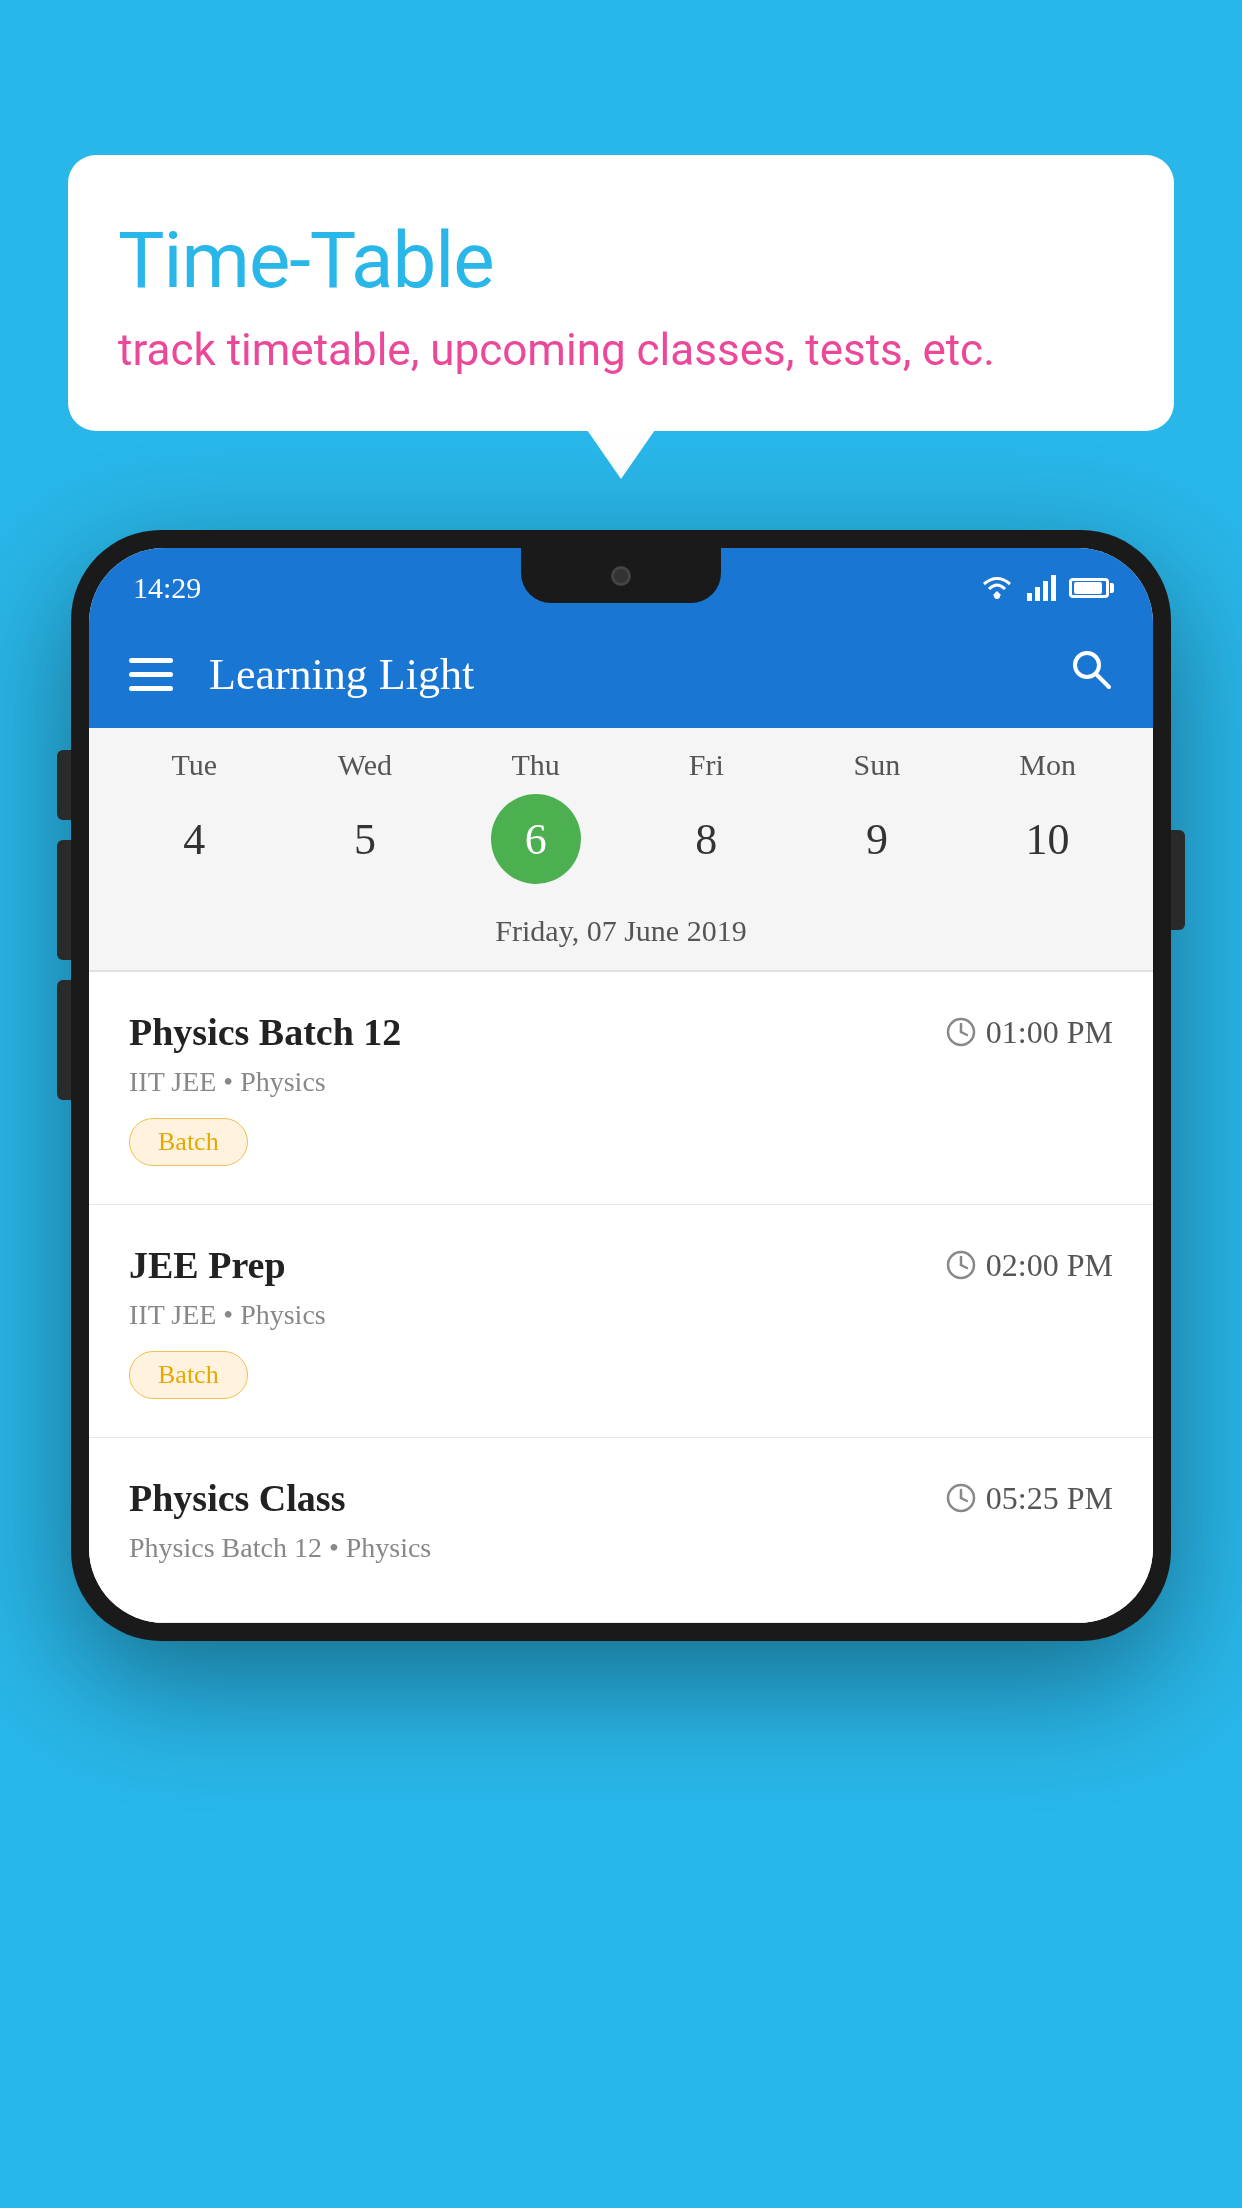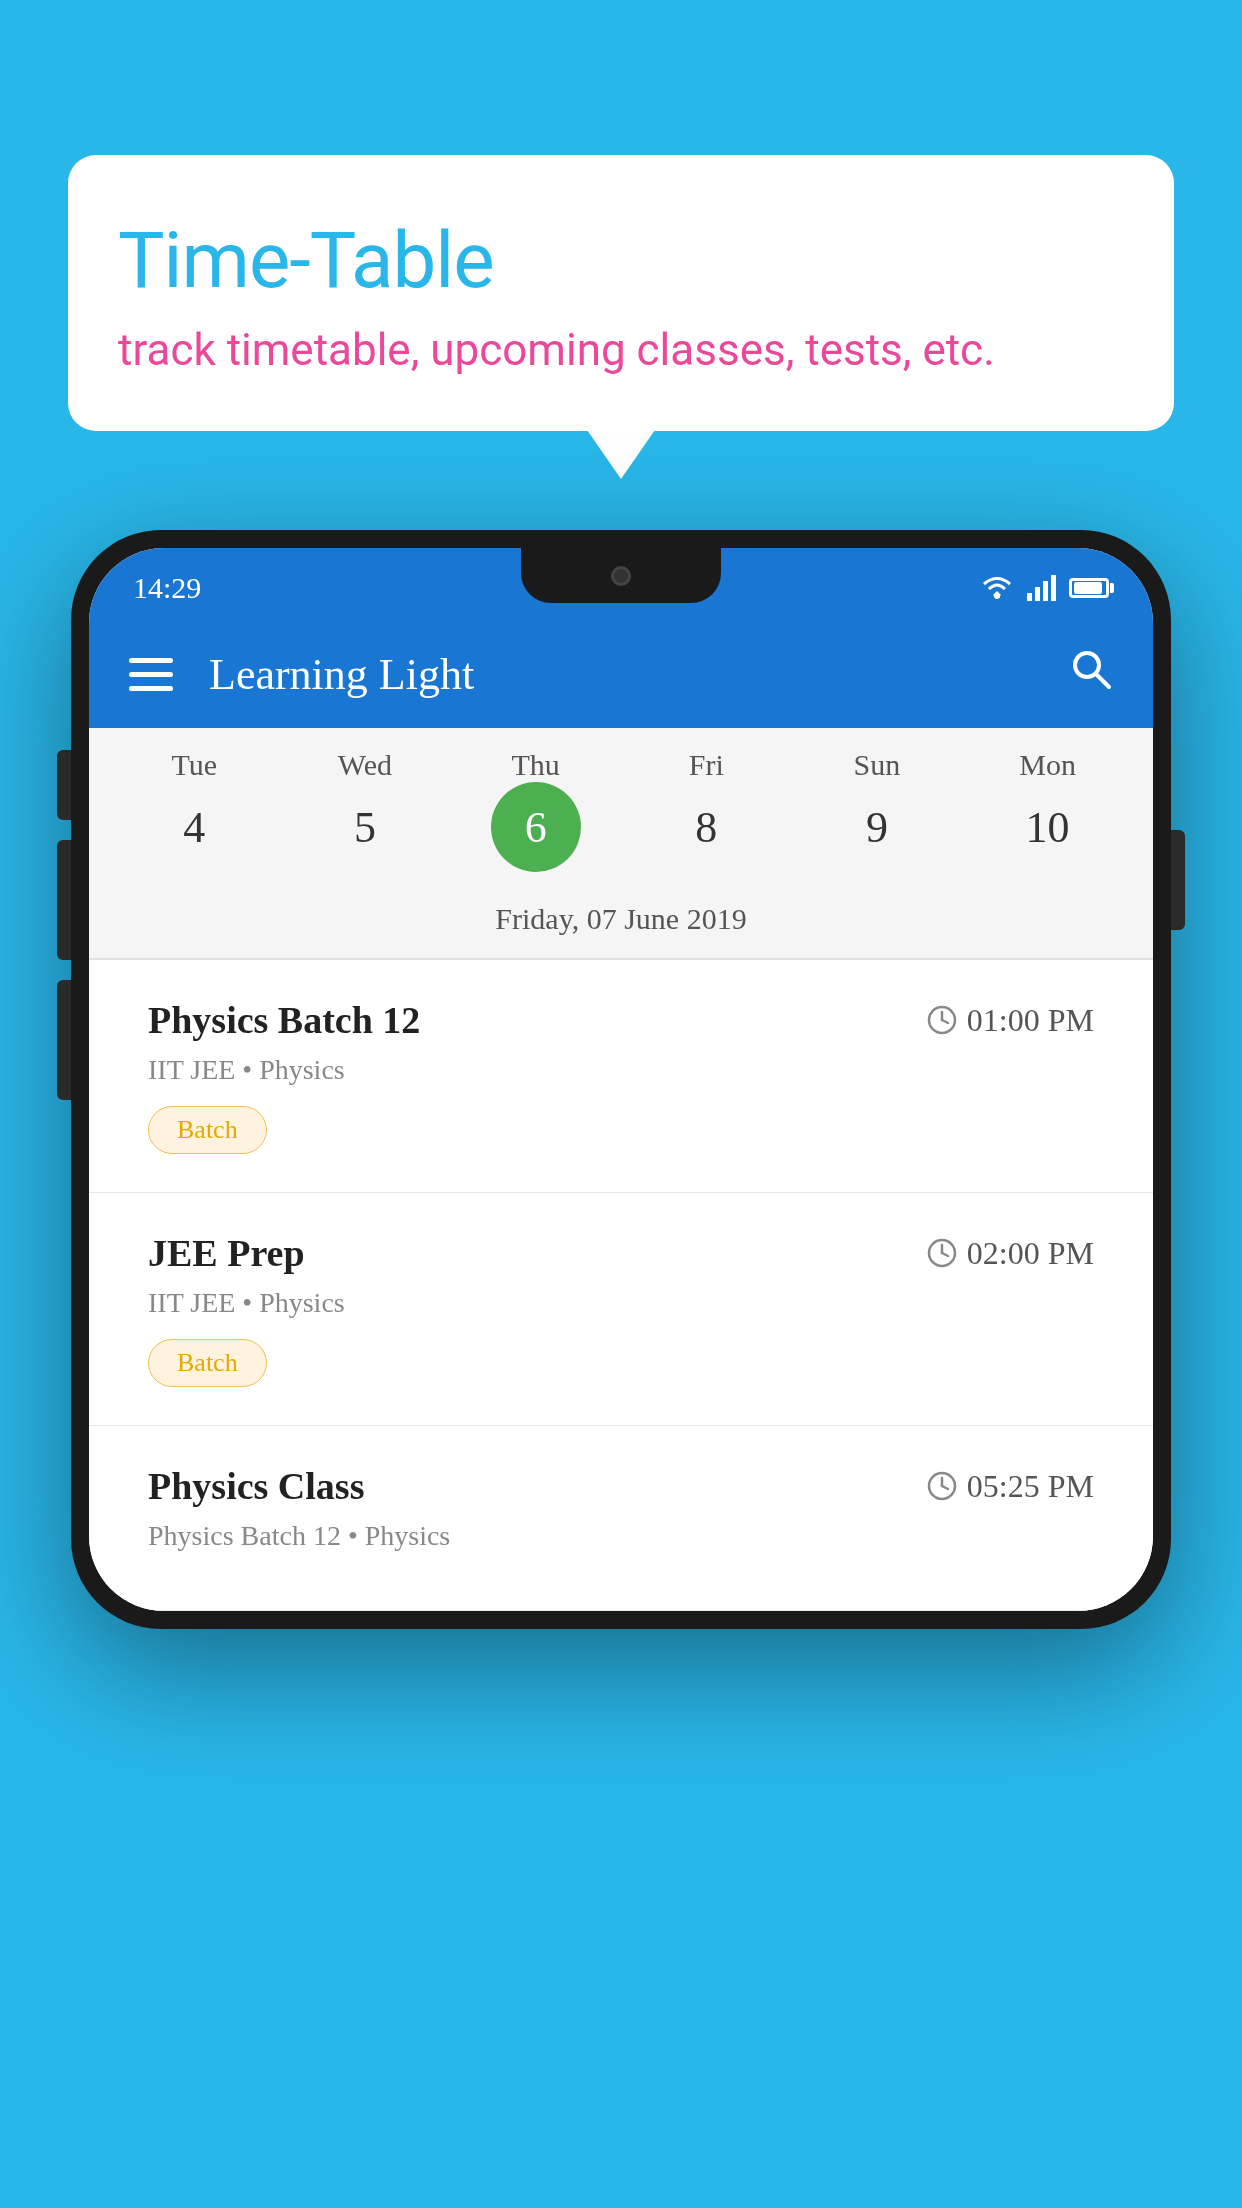--- a/index.html
+++ b/index.html
@@ -206,20 +206,21 @@
       display: flex;
       justify-content: space-around;
       padding: 0 20px;
       margin-bottom: 14px;
     }
 
     .day-col {
       display: flex;
       flex-direction: column;
       align-items: center;
+      gap: 12px;
       min-width: 130px;
     }
 
     .day-name {
       font-size: 30px;
       color: #555;
       font-weight: 400;
     }
 
     .day-num {
@@ -257,21 +258,21 @@
       height: 2px;
       background: #e0e0e0;
     }
 
     
     .schedule-list {
       background: white;
     }
 
     .schedule-item {
-      padding: 38px 59px 38px;
+      padding: 38px 40px 38px;
       border-bottom: 1px solid #e8e8e8;
     }
 
     .schedule-item-header {
       display: flex;
       justify-content: space-between;
       align-items: center;
       margin-bottom: 12px;
     }
 

